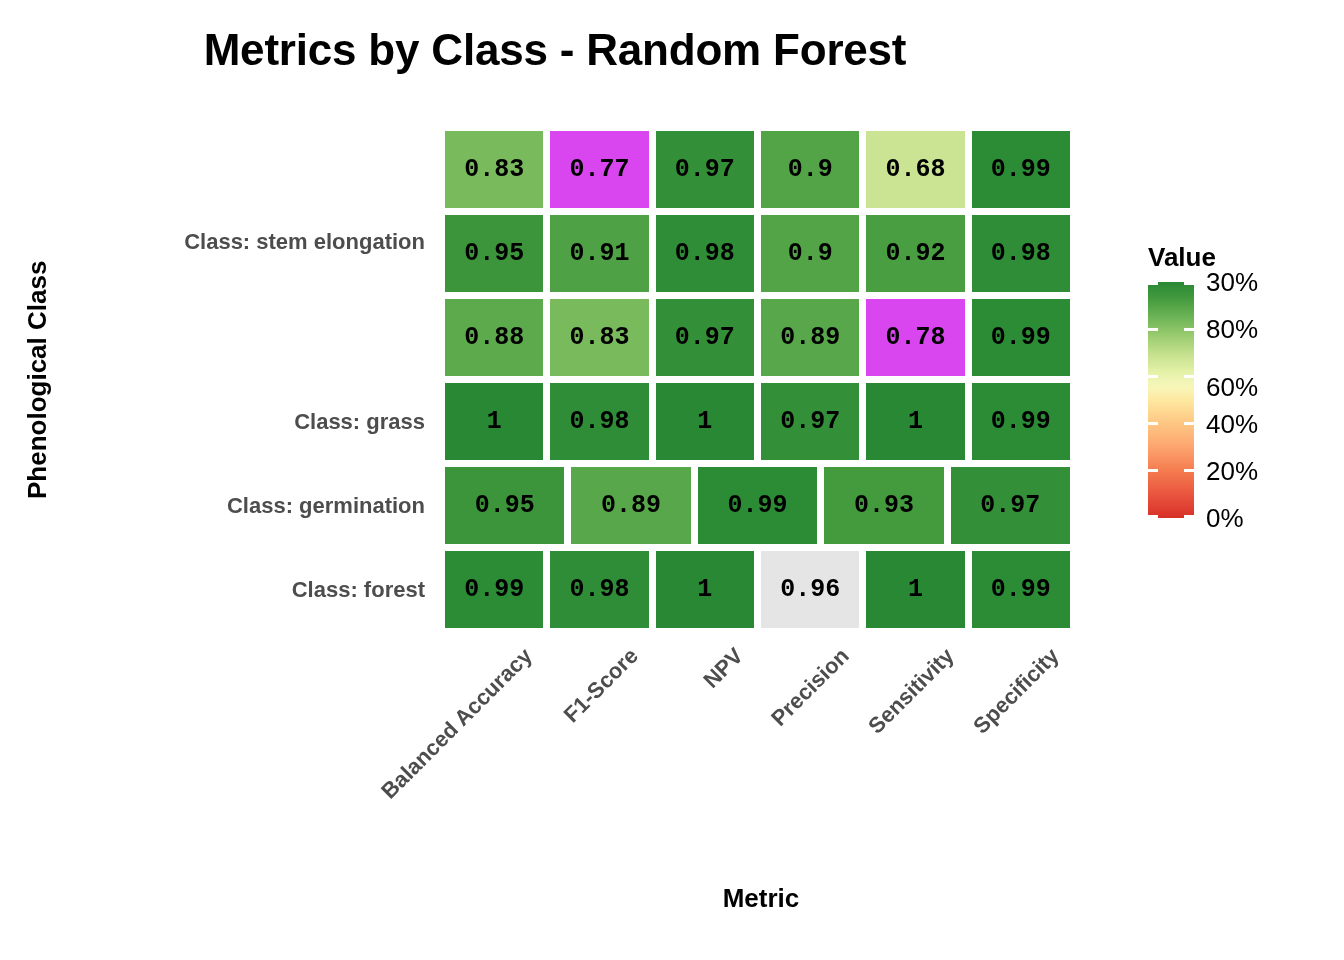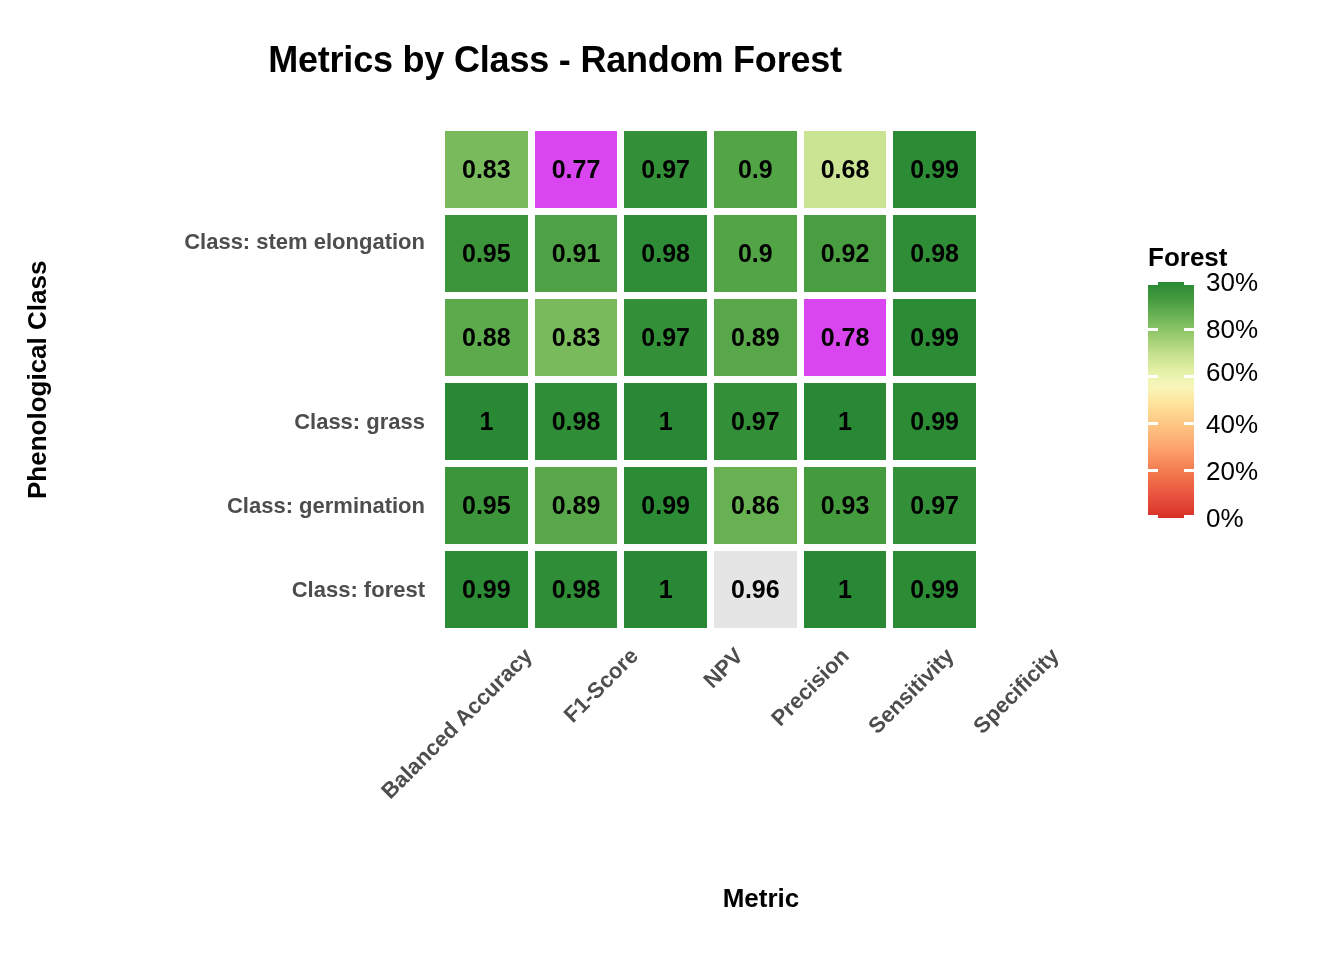--- a/index.html
+++ b/index.html
@@ -11,25 +11,25 @@
     width: 1344px;
     height: 960px;
     font-family: "Liberation Sans", sans-serif;
     position: relative;
     overflow: hidden;
   }
 
   
   #chart-title {
     position: absolute;
-    top: 39px;
+    top: 25px;
     left: 0;
     width: 1110px;
     text-align: center;
-    font-size: 36px;
+    font-size: 44px;
     font-weight: bold;
     color: #000000;
     letter-spacing: -0.2px;
   }
 
   
   #y-axis-title {
     position: absolute;
     left: 14px;
     top: 0;
@@ -56,22 +56,23 @@
     font-size: 26px;
     font-weight: bold;
     color: #000000;
   }
 
   
   #plot-panel {
     position: absolute;
     left: 445px;
     top: 131px;
-    width: 531px;
+    width: 625px;
     height: 504px;
+    font-family: Liberation Mono, monospace;
   }
   .heat-row {
     position: absolute;
     left: 0;
     width: 100%;
     height: 77px;
     display: flex;
   }
   .heat-cell {
     flex: 1 1 0;
@@ -243,21 +244,20 @@
       <div class="heat-cell" style="background: rgb(48, 141, 55);">0.98</div>
       <div class="heat-cell" style="background: rgb(40, 136, 52);">1</div>
       <div class="heat-cell" style="background: rgb(52, 144, 56);">0.97</div>
       <div class="heat-cell" style="background: rgb(40, 136, 52);">1</div>
       <div class="heat-cell" style="background: rgb(44, 139, 53);">0.99</div>
     </div>
     <div class="heat-row" style="top: 336px; height: 77px;">
       <div class="heat-cell" style="background: rgb(60, 149, 59);">0.95</div>
       <div class="heat-cell" style="background: rgb(88, 167, 74);">0.89</div>
       <div class="heat-cell" style="background: rgb(44, 139, 53);">0.99</div>
-      <div class="heat-cell" style="background: rgb(104, 177, 83);">0.86</div>
       <div class="heat-cell" style="background: rgb(68, 155, 62);">0.93</div>
       <div class="heat-cell" style="background: rgb(52, 144, 56);">0.97</div>
     </div>
     <div class="heat-row" style="top: 420px; height: 77px;">
       <div class="heat-cell" style="background: rgb(44, 139, 53);">0.99</div>
       <div class="heat-cell" style="background: rgb(48, 141, 55);">0.98</div>
       <div class="heat-cell" style="background: rgb(40, 136, 52);">1</div>
       <div class="heat-cell" style="background: #e5e5e5;">0.96</div>
       <div class="heat-cell" style="background: rgb(40, 136, 52);">1</div>
       <div class="heat-cell" style="background: rgb(44, 139, 53);">0.99</div>
@@ -281,39 +281,39 @@
       <div class="x-tick-label">Sensitivity</div>
     </div>
     <div class="x-tick-slot" style="left: 605.333px;">
       <div class="x-tick-label">Specificity</div>
     </div>
   </div>
 
 <div id="x-axis-title">Metric</div>
 
 <div id="legend">
-  <div id="legend-title">Forest</div>
+  <div id="legend-title">Value</div>
   <div id="legend-body">
     <div id="legend-bar">
       <div id="legend-gradient" style="background: linear-gradient(rgb(40, 136, 52) 0%, rgb(50, 143, 56) 2.5%, rgb(60, 149, 59) 5%, rgb(70, 156, 63) 7.5%, rgb(83, 164, 71) 10%, rgb(96, 172, 78) 12.5%, rgb(109, 180, 86) 15%, rgb(123, 188, 94) 17.5%, rgb(138, 195, 102) 20%, rgb(152, 203, 110) 22.5%, rgb(166, 210, 120) 25%, rgb(180, 216, 130) 27.5%, rgb(194, 223, 140) 30%, rgb(205, 229, 148) 32.5%, rgb(215, 234, 157) 35%, rgb(226, 240, 165) 37.5%, rgb(234, 243, 174) 40%, rgb(242, 245, 183) 42.5%, rgb(248, 245, 183) 45%, rgb(251, 238, 172) 47.5%, rgb(254, 232, 160) 50%, rgb(254, 224, 153) 52.5%, rgb(254, 215, 145) 55%, rgb(253, 207, 138) 57.5%, rgb(253, 199, 131) 60%, rgb(253, 190, 126) 62.5%, rgb(253, 182, 121) 65%, rgb(253, 173, 115) 67.5%, rgb(253, 164, 110) 70%, rgb(251, 154, 102) 72.5%, rgb(249, 144, 95) 75%, rgb(246, 134, 87) 77.5%, rgb(244, 124, 79) 80%, rgb(241, 114, 75) 82.5%, rgb(239, 105, 71) 85%, rgb(236, 95, 67) 87.5%, rgb(233, 85, 63) 90%, rgb(229, 76, 57) 92.5%, rgb(224, 67, 51) 95%, rgb(220, 57, 45) 97.5%, rgb(215, 48, 39) 100%);"></div>
     <div class="legend-tickmark left" style="top: 0px;"></div>
         <div class="legend-tickmark right" style="top: 0px;"></div>
         <div class="legend-tickmark left" style="top: 45.7px;"></div>
         <div class="legend-tickmark right" style="top: 45.7px;"></div>
         <div class="legend-tickmark left" style="top: 92.9px;"></div>
         <div class="legend-tickmark right" style="top: 92.9px;"></div>
         <div class="legend-tickmark left" style="top: 140.1px;"></div>
         <div class="legend-tickmark right" style="top: 140.1px;"></div>
         <div class="legend-tickmark left" style="top: 187.3px;"></div>
         <div class="legend-tickmark right" style="top: 187.3px;"></div>
         <div class="legend-tickmark left" style="top: 233px;"></div>
         <div class="legend-tickmark right" style="top: 233px;"></div>
       </div>
     <div id="legend-labels">
         <div class="legend-label" style="top: 0px;">30%</div>
         <div class="legend-label" style="top: 47.2px;">80%</div>
-        <div class="legend-label" style="top: 90px;">60%</div>
+        <div class="legend-label" style="top: 105px;">60%</div>
         <div class="legend-label" style="top: 141.6px;">40%</div>
         <div class="legend-label" style="top: 188.8px;">20%</div>
         <div class="legend-label" style="top: 236px;">0%</div>
       </div>
   </div>
 </div>
 
 </body></html>

